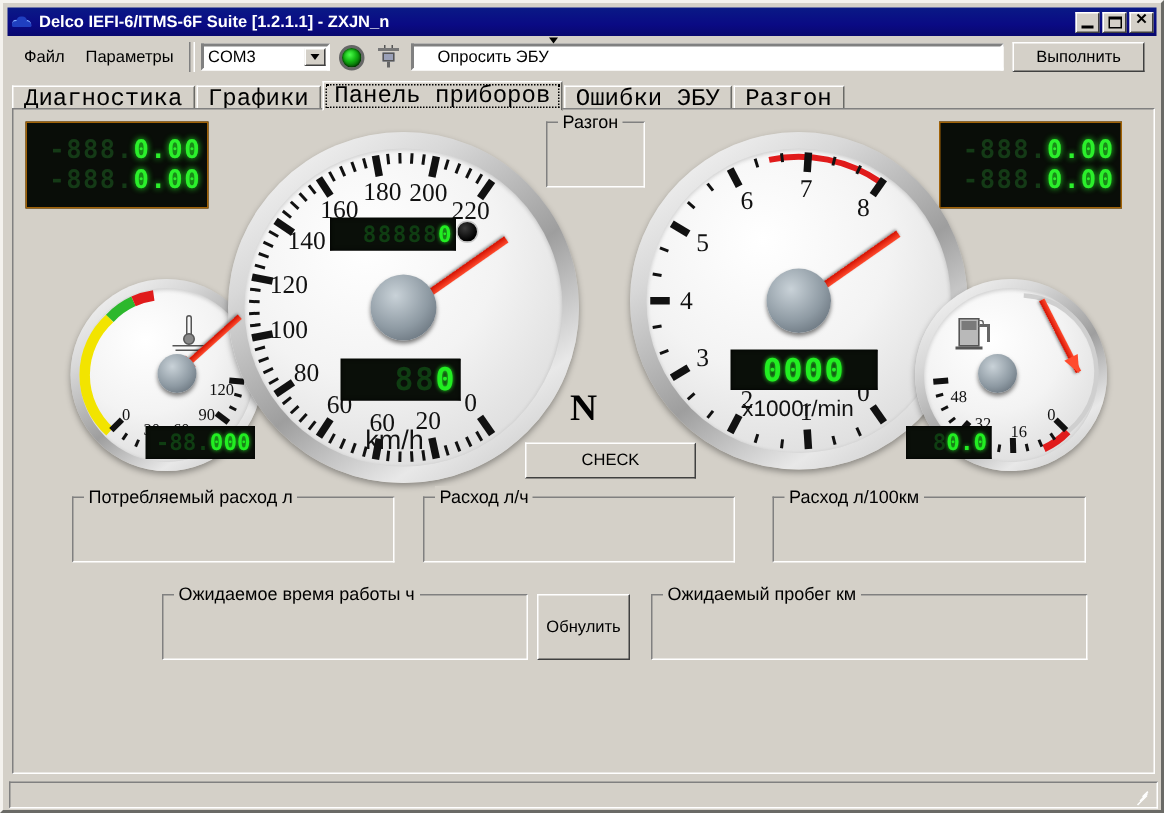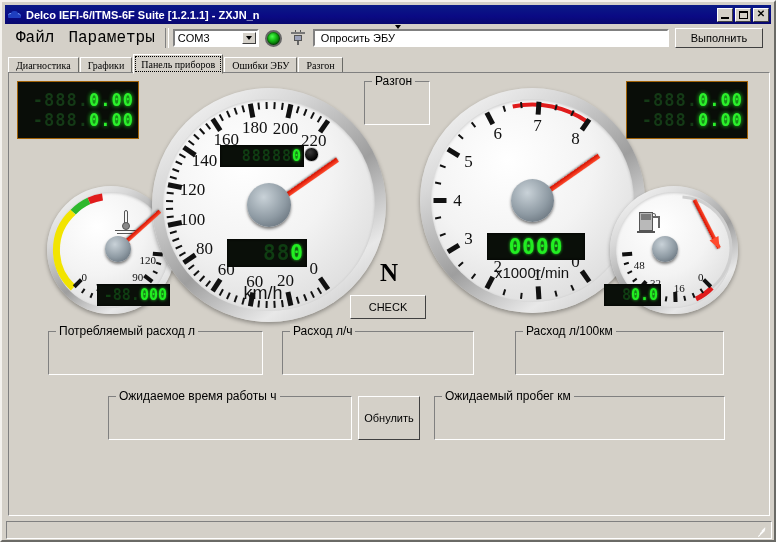--- a/index.html
+++ b/index.html
@@ -53,22 +53,22 @@
   .wbtn .mx{position:absolute;left:3px;top:2px;width:9px;height:8px;border:1px solid #000;border-top-width:2px;box-sizing:border-box;}
   .wbtn .cl{font-size:10px;font-weight:bold;line-height:1;margin-top:-1px;}
 
   
   .toolbar{
     position:absolute;left:3px;top:23px;width:766px;height:26px;
     background:#d4d0c8;display:flex;align-items:center;
   }
   .menugrp{display:flex;align-items:center;padding-left:5px;gap:2px;}
   .menuitem{
-    font-size:16px;color:#000;padding:2px 6px;white-space:nowrap;
-    font-family:Liberation Mono, monospace;
+    font-size:11px;color:#000;padding:2px 6px;white-space:nowrap;
+    font-family:Liberation Sans, sans-serif;
   }
   .vsep{width:2px;height:20px;margin:0 4px;
      border-left:1px solid #808080;border-right:1px solid #fff;}
   .combo{
     width:86px;height:18px;background:#fff;box-sizing:border-box;
     border:2px solid #d4d0c8;
     border-top-color:#808080;border-left-color:#808080;
     border-right-color:#fff;border-bottom-color:#fff;
     display:flex;align-items:center;position:relative;
   }
@@ -99,21 +99,21 @@
   .plug .p1{position:absolute;left:4px;top:-1px;width:1px;height:4px;background:#555;}
   .plug .p2{position:absolute;left:9px;top:-1px;width:1px;height:4px;background:#555;}
   .plug .stem{position:absolute;left:6px;top:10px;width:2px;height:4px;background:#666;}
   .cmdcombo{
     flex:1;height:18px;margin-left:4px;background:#fff;box-sizing:border-box;
     border:2px solid #d4d0c8;
     border-top-color:#808080;border-left-color:#808080;
     border-right-color:#fff;border-bottom-color:#fff;
     display:flex;align-items:center;position:relative;min-width:0;
   }
-  .cmdcombo .val{font-size:11px;padding-left:6px;color:#000;white-space:nowrap;font-family:"Liberation Sans",sans-serif;}
+  .cmdcombo .val{font-size:11px;padding-left:16px;color:#000;white-space:nowrap;font-family:"Liberation Sans",sans-serif;}
   .exec{
     width:88px;height:20px;margin:0 8px 0 6px;background:#d4d0c8;
     box-sizing:border-box;
     border:1px solid #d4d0c8;
     border-top-color:#fff;border-left-color:#fff;
     border-right-color:#404040;border-bottom-color:#404040;
     display:flex;align-items:center;justify-content:center;
     font-size:11px;color:#000;flex:0 0 auto;
     font-family:"Liberation Sans",sans-serif;
   }
@@ -121,22 +121,22 @@
   
   .tabstrip{
     position:absolute;left:6px;top:52px;width:762px;height:20px;
     display:flex;align-items:flex-end;gap:1px;
   }
   .tab{
     height:17px;padding:0 7px;background:#d4d0c8;box-sizing:border-box;
     border:1px solid #d4d0c8;
     border-top-color:#fff;border-left-color:#fff;
     border-right-color:#6a6a66;border-bottom-color:#6a6a66;
-    font-size:10px;color:#000;display:flex;align-items:center;
-    white-space:nowrap;font-family:Liberation Serif, serif;text-align:center;
+    font-size:16px;color:#000;display:flex;align-items:center;
+    white-space:nowrap;font-family:Liberation Mono, monospace;text-align:center;
   }
   .tab.active{
     height:20px;background:#d4d0c8;
     border-bottom:1px solid #d4d0c8;
     outline:1px dotted #000;outline-offset:-3px;
     z-index:5;
   }
   
   .client{
     position:absolute;left:6px;top:70px;width:762px;height:444px;
@@ -452,21 +452,21 @@
         <span class="seg" style="font-size:21px;">0</span>
       </div>
       <span class="unit" style="left:111px;top:183px;font-size:18px;margin-top:12px;">km/h</span>
     </div>
 
     <div class="gbox" style="left:355px;top:8px;width:66px;height:44px;">
       <span class="cap">Разгон</span>
     </div>
 
     <span class="nlabel" style="left:371px;top:186px;">N</span>
-    <div class="btn3d" style="left:341px;top:222px;width:76px;height:24px;">CHECK</div>
+    <div class="btn3d" style="left:341px;top:222px;width:114px;height:24px;">CHECK</div>
 
     <div class="gauge" style="left:411px;top:15px;width:225px;height:225px;">
       <div class="bezel"></div>
       <div class="face" style="inset:11px;"></div>
       <svg width="225" height="225" style="position:absolute;left:0;top:0;">
         <g id="tac-arc">
             <path d="M 92.74538777354545 18.55450891190992 A 96 96 0 0 1 167.56333788970042 33.86140374825679" fill="none" stroke="#e01b1b" stroke-width="4"></path>
           </g>
         <g id="tac-ticks">
             <line x1="169.28406719875358" y1="193.59605238461018" x2="161.82757352618998" y2="182.9470758088533" stroke="#111" stroke-width="5" stroke-linecap="butt"></line>
@@ -555,21 +555,21 @@
         </svg>
       </div>
     <div class="lcd" style="position:absolute;left:595px;top:211px;width:54px;height:22px;padding-right:3px;">
       <span class="seg dim" style="font-size:15px;">8</span>
       <span class="seg" style="font-size:15px;">0.0</span>
     </div>
 
     <div class="gbox" style="left:39px;top:258px;width:215px;height:44px;">
       <span class="cap">Потребляемый расход л</span>
     </div>
-    <div class="gbox" style="left:273px;top:258px;width:192px;height:44px;">
+    <div class="gbox" style="left:273px;top:258px;width:208px;height:44px;">
       <span class="cap">Расход л/ч</span>
     </div>
     <div class="gbox" style="left:506px;top:258px;width:209px;height:44px;">
       <span class="cap">Расход л/100км</span>
     </div>
 
     <div class="gbox" style="left:99px;top:323px;width:244px;height:44px;">
       <span class="cap">Ожидаемое время работы ч</span>
     </div>
     <div class="btn3d" style="left:349px;top:323px;width:62px;height:44px;">Обнулить</div>

